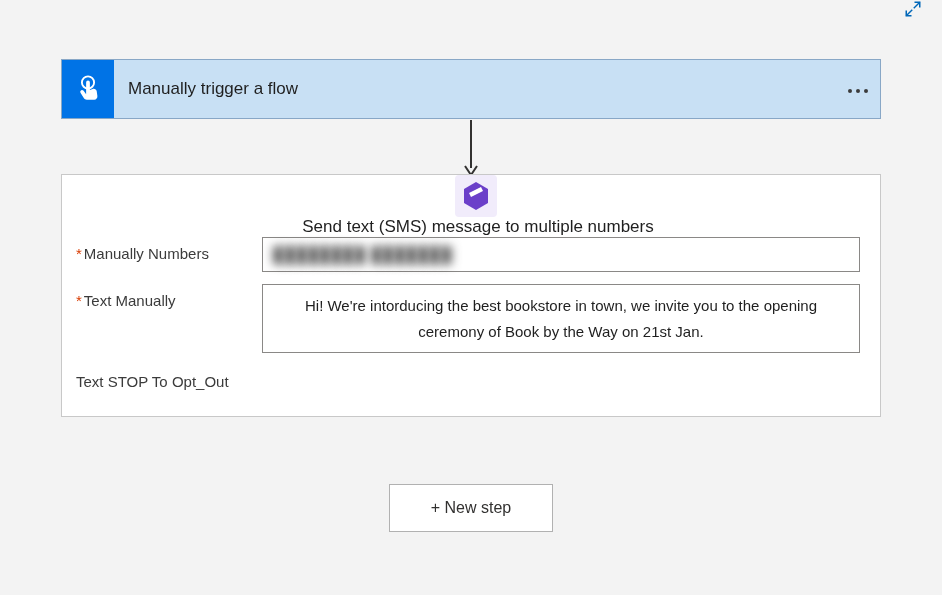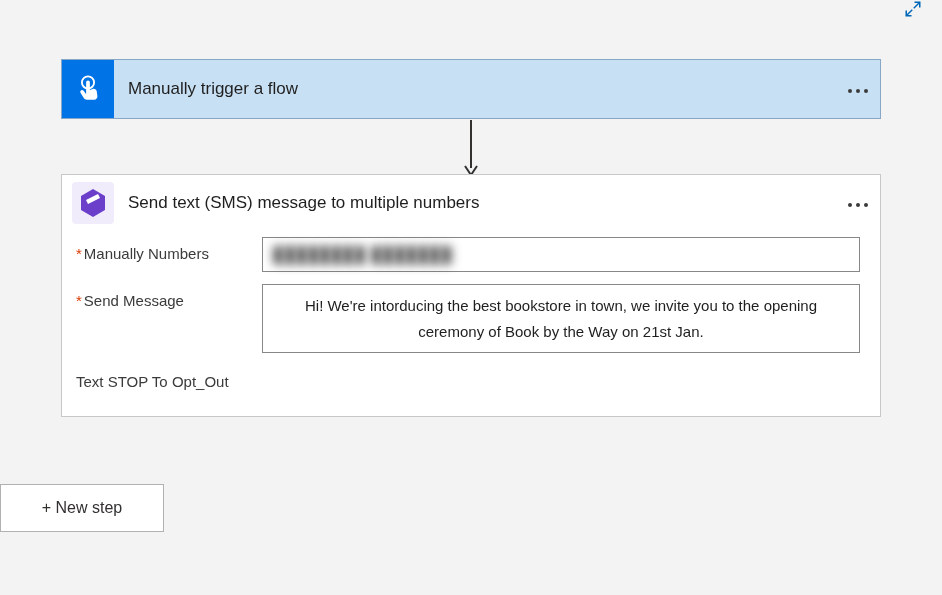--- a/index.html
+++ b/index.html
@@ -98,20 +98,21 @@
     width: 820px;
     background: #ffffff;
     border: 1px solid #c8c8c8;
     box-sizing: border-box;
     padding-bottom: 20px;
   }
   .action-header {
     height: 56px;
     display:flex;
     align-items:center;
+    flex-direction:column;
   }
   .action-icon-box {
     width: 42px;
     height: 42px;
     margin-left: 10px;
     background: #f1ecfb;
     border-radius: 4px;
     display:flex;
     align-items:center;
     justify-content:center;
@@ -178,21 +179,21 @@
     color:#0067b8;
   }
 
   
   .footer {
     position: absolute;
     top: 484px;
     left: 0;
     width: 942px;
     display:flex;
-    justify-content:flex-start;
+    justify-content:center;
     gap: 8px;
   }
   .btn {
     min-width: 164px;
     height: 48px;
     border: 1px solid #b1b1b1;
     background: #fff;
     font-size: 16px;
     color: #323130;
     display:flex;
@@ -255,21 +256,21 @@
       <div class="form-label">
         <span class="req">*</span><span>Manually Numbers</span>
       </div>
       <div class="form-field">
         <div class="text-input blurred">████████  ███████</div>
       </div>
     </div>
 
     <div class="form-row">
       <div class="form-label">
-        <span class="req">*</span><span>Send Message</span>
+        <span class="req">*</span><span>Text Manually</span>
       </div>
       <div class="form-field">
         <div class="text-area">Hi! We're intorducing the best bookstore in town, we invite you to the opening ceremony of Book by the Way on 21st Jan.</div>
       </div>
     </div>
 
     <div class="form-row">
       <div class="form-label">Text STOP To Opt_Out</div>
     </div>
 

